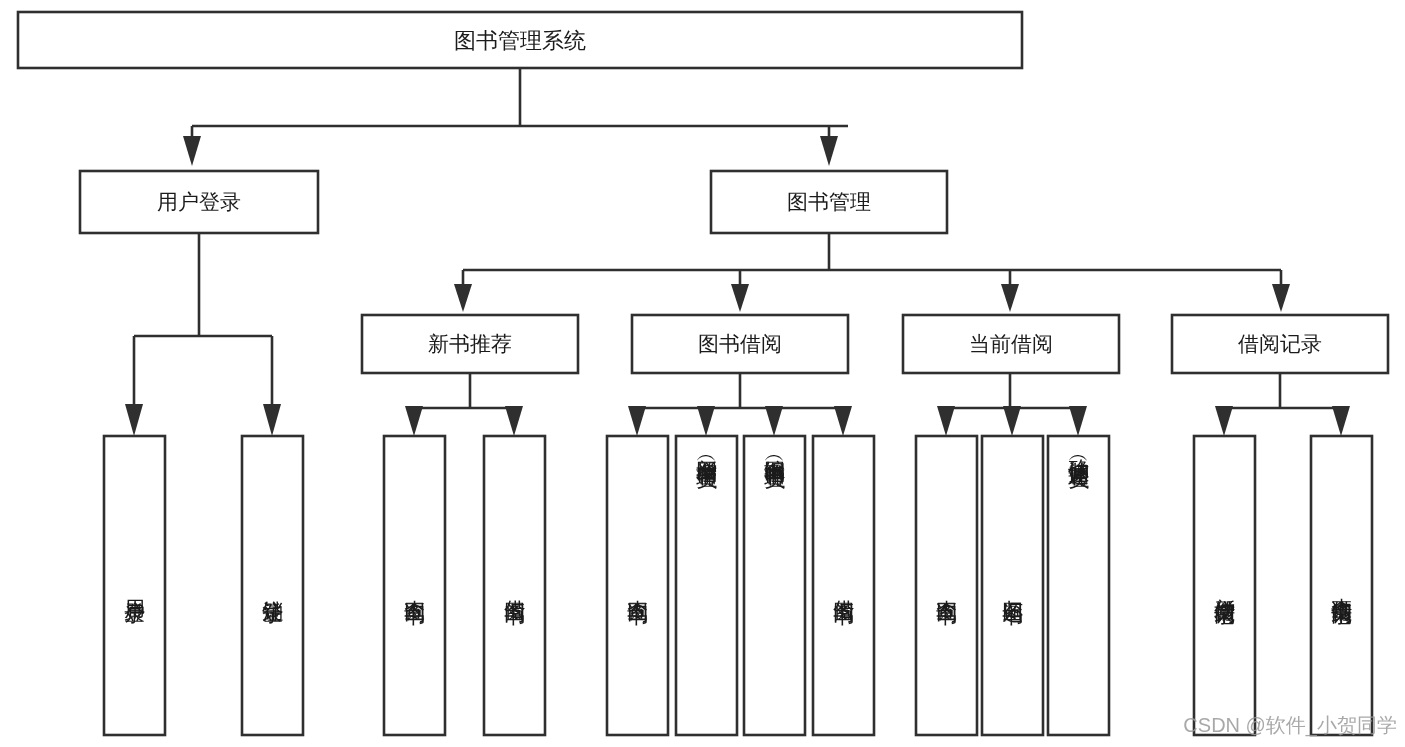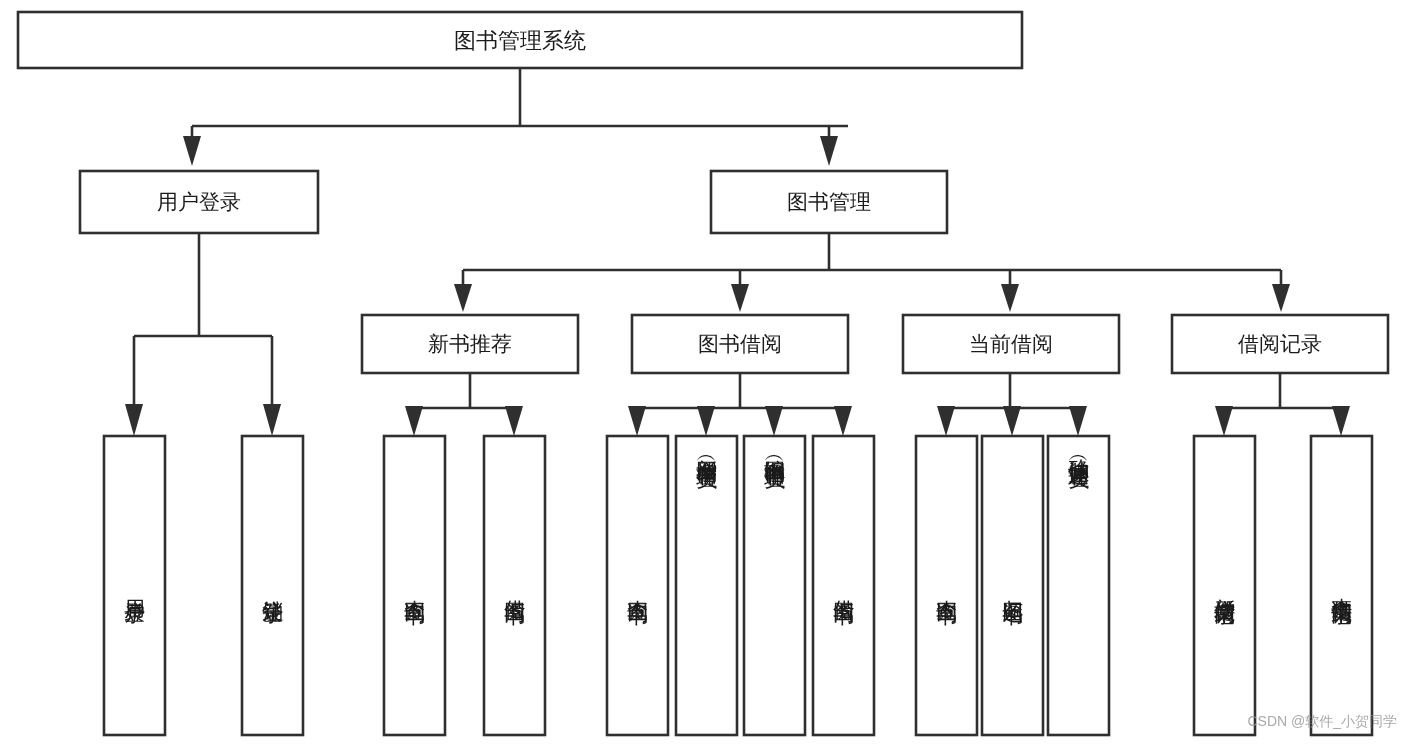--- a/index.html
+++ b/index.html
@@ -64,23 +64,23 @@
     font-family: "Liberation Sans", "DejaVu Sans", sans-serif;
     font-size: 21px;
     line-height: 1.08;
     letter-spacing: 1.5px;
     color: #1b1b1b;
     white-space: nowrap;
   }
   .watermark {
     position: absolute;
     right: 8px;
-    bottom: 16px;
-    font-family: "Liberation Sans", "DejaVu Sans", sans-serif;
-    font-size: 14px;
+    bottom: 8px;
+    font-family: "Liberation Sans", "DejaVu Sans", sans-serif;
+    font-size: 20px;
     color: #9a9a9a;
     opacity: 0.85;
     white-space: nowrap;
     pointer-events: none;
   }
 </style>
 </head>
 <body>
 
 <div id="diagram-root">

